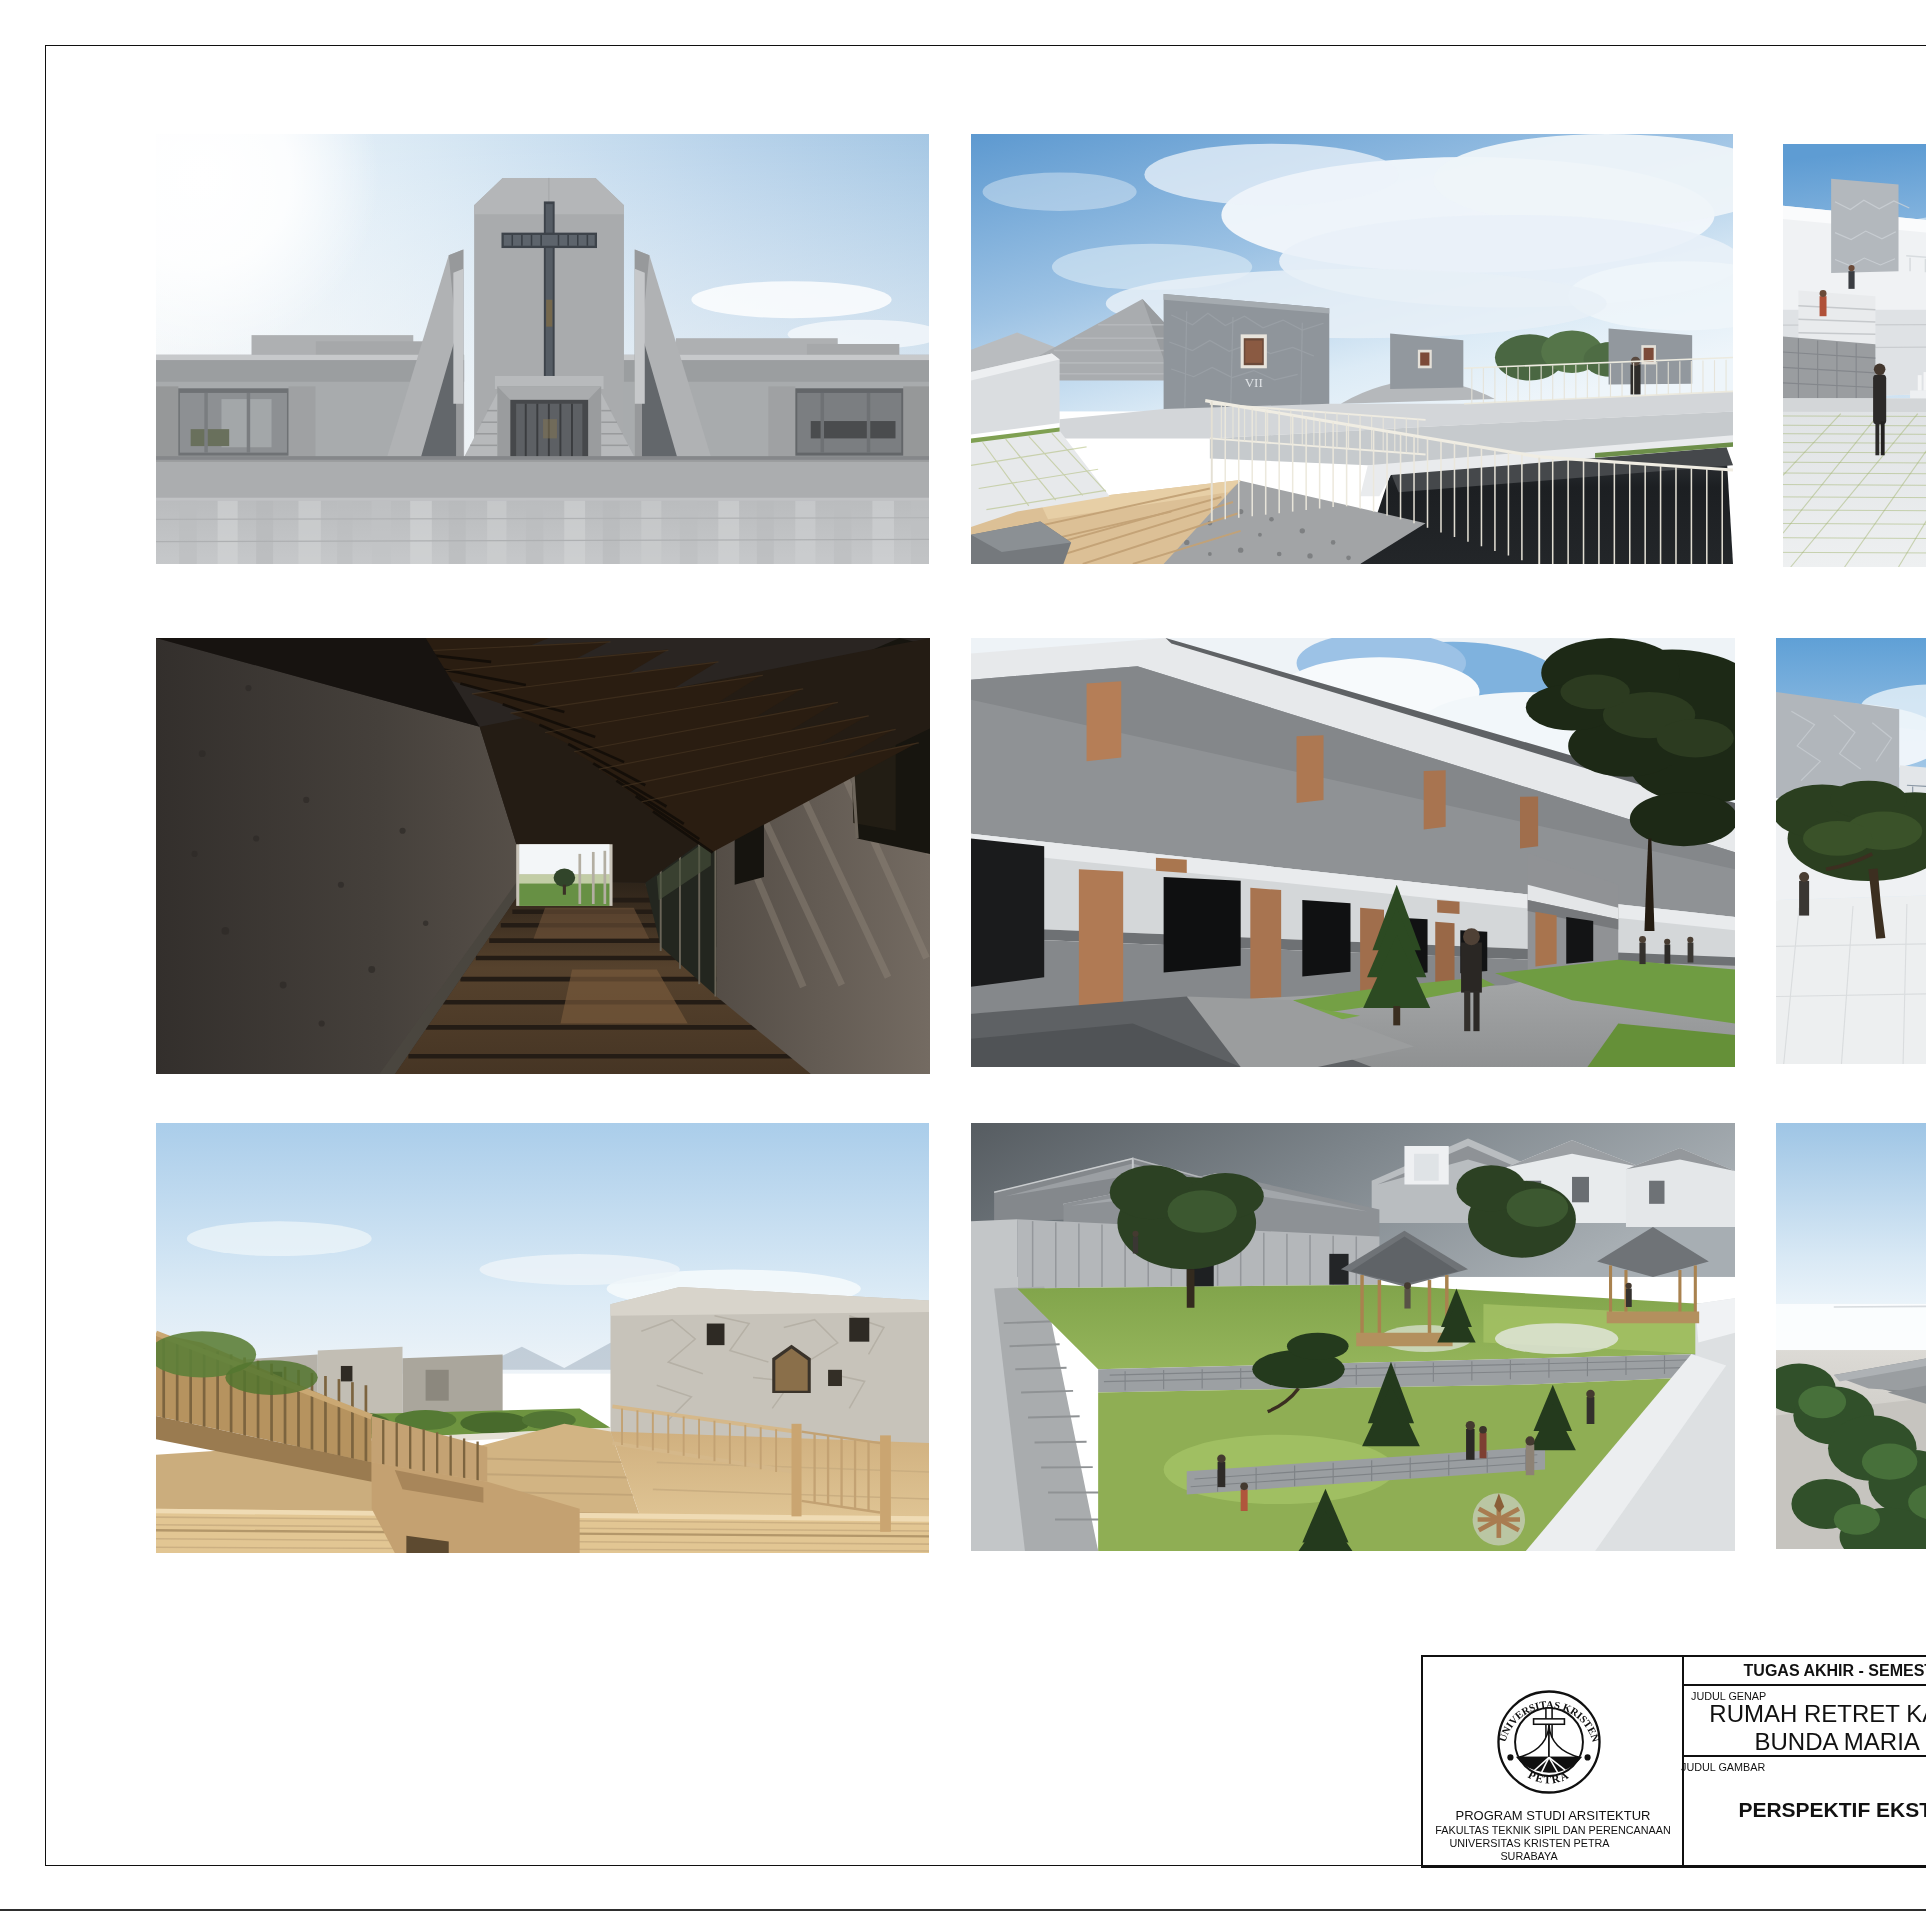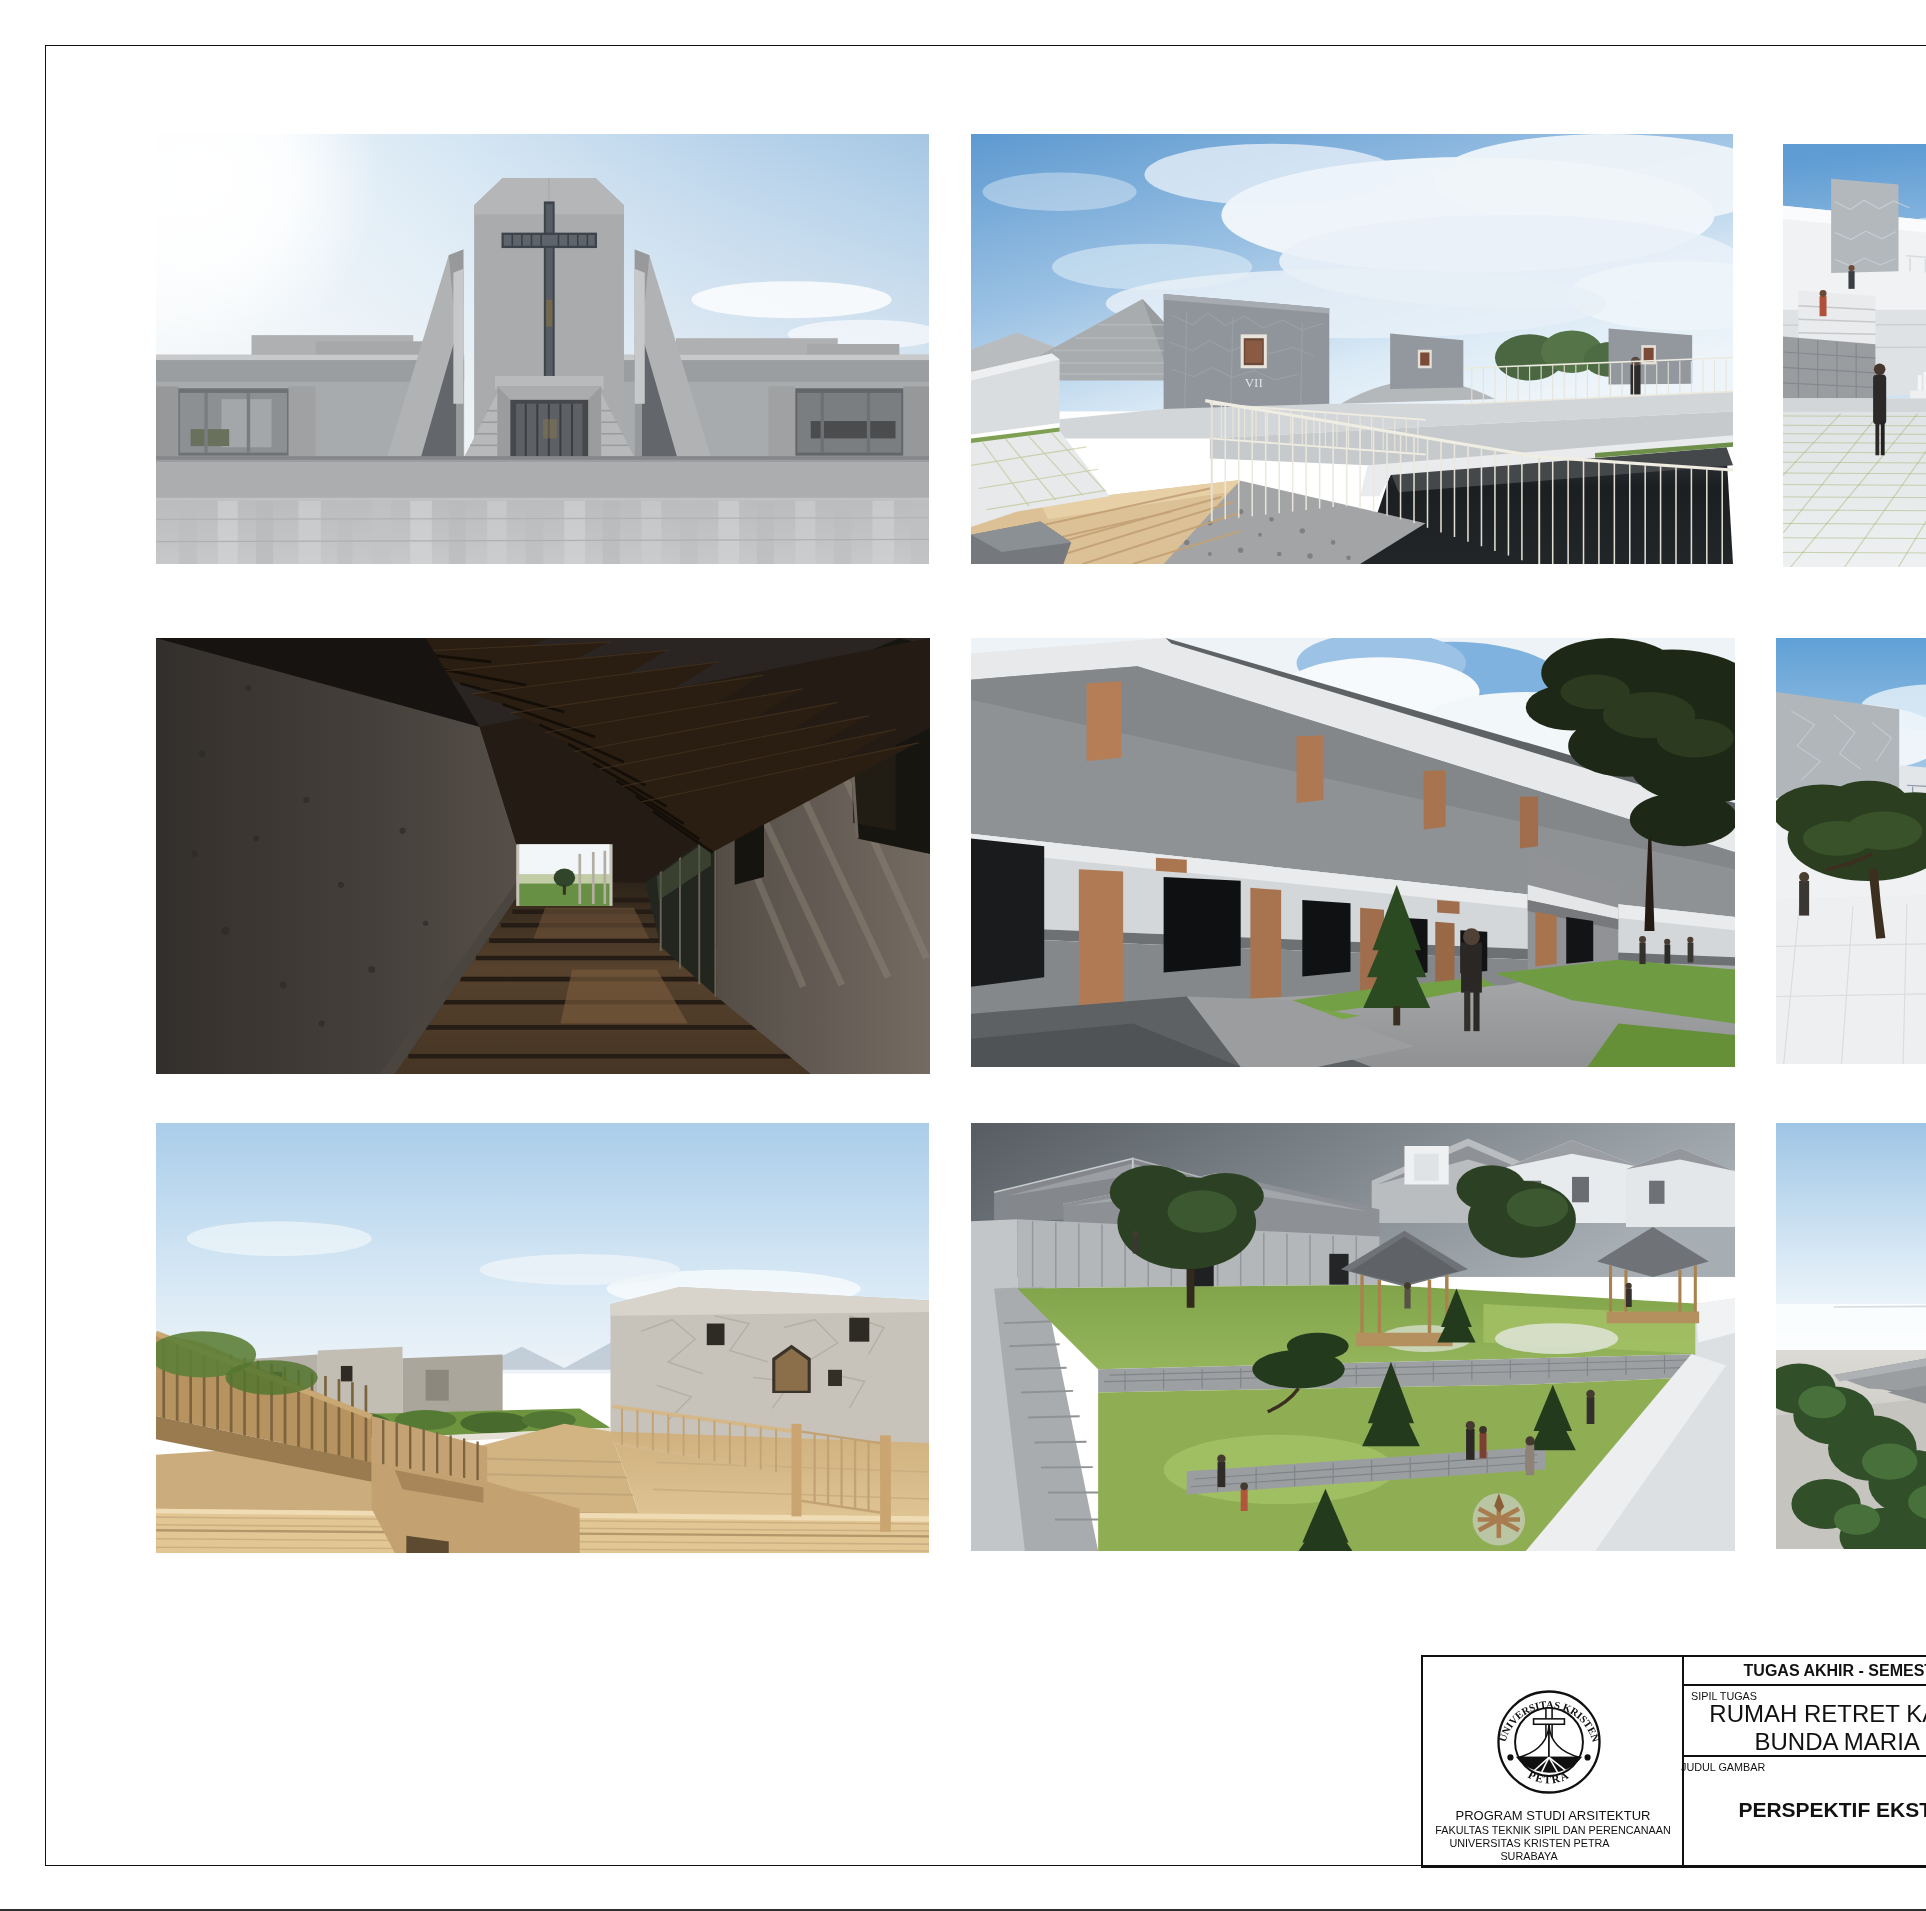--- a/index.html
+++ b/index.html
@@ -1631,21 +1631,21 @@
   </svg>
   </div>
 
   <div class="tl" style="left:1424px;top:1808px;width:258px;text-align:center;font-size:13px;font-weight:normal;">PROGRAM STUDI ARSITEKTUR</div>
   <div class="tl" style="left:1424px;top:1824px;width:258px;text-align:center;font-size:10.8px;">FAKULTAS TEKNIK SIPIL DAN PERENCANAAN</div>
   <div class="tl" style="left:1424px;top:1837px;width:211px;text-align:center;font-size:10.8px;">UNIVERSITAS KRISTEN PETRA</div>
   <div class="tl" style="left:1424px;top:1850px;width:210px;text-align:center;font-size:10.8px;">SURABAYA</div>
 
   <div class="tl" style="left:1684px;top:1662px;width:473px;text-align:center;font-size:16px;font-weight:bold;">TUGAS AKHIR - SEMESTER GENAP 2023/2024</div>
 
-  <div class="tl" style="left:1691px;top:1690px;font-size:10.8px;">SIPIL TUGAS</div>
+  <div class="tl" style="left:1691px;top:1690px;font-size:10.8px;">JUDUL GENAP</div>
   <div class="tl" style="left:1684px;top:1700px;width:473px;text-align:center;font-size:24px;">RUMAH RETRET KATOLIK DI PAROKI</div>
   <div class="tl" style="left:1684px;top:1728px;width:473px;text-align:center;font-size:24px;">BUNDA MARIA BANJARBARU</div>
 
   <div class="tl" style="left:1681px;top:1761px;font-size:10.8px;">JUDUL GAMBAR</div>
   <div class="tl" style="left:1684px;top:1798px;width:369px;text-align:center;font-size:21px;font-weight:bold;">PERSPEKTIF EKSTERIOR</div>
 
 </div>
 
 
 </body></html>

